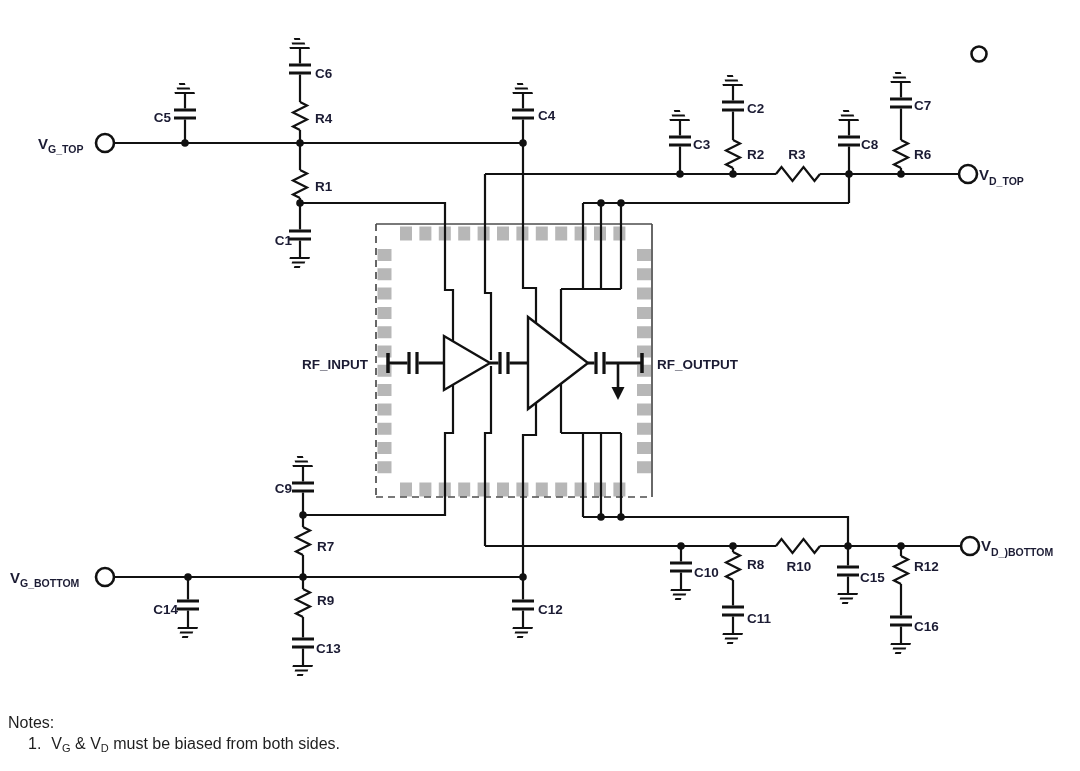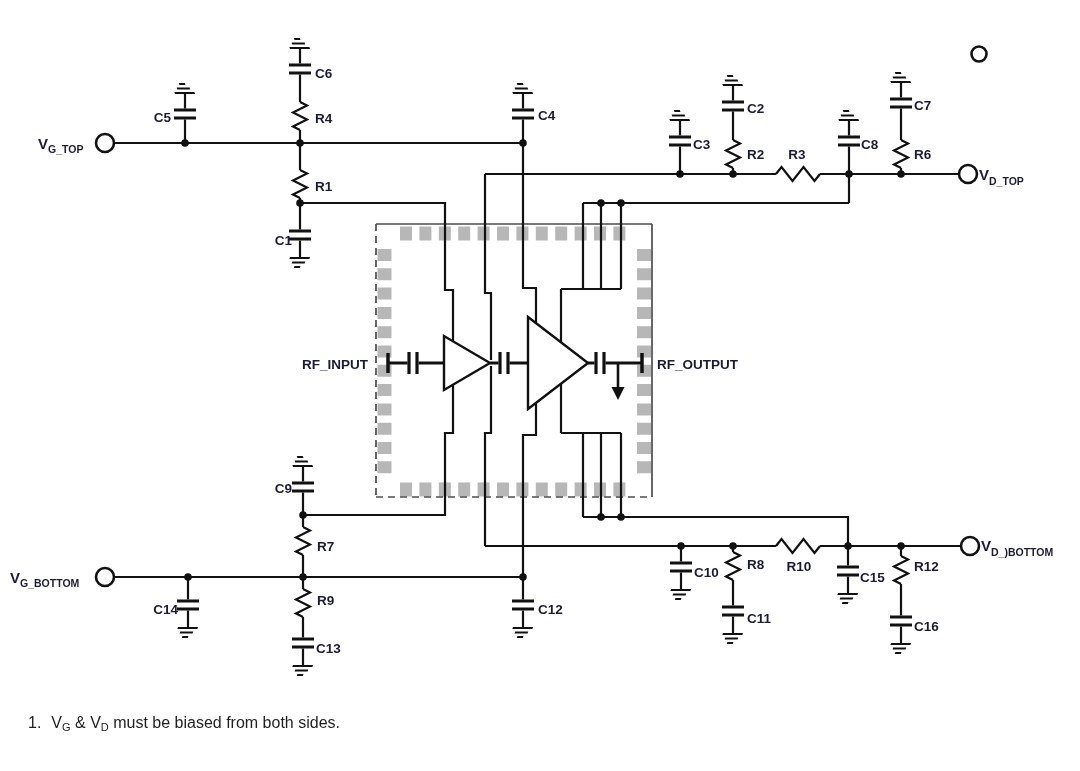--- a/index.html
+++ b/index.html
@@ -291,15 +291,16 @@
 
   <g>
     <text class="term" x="38" y="149"><tspan>V</tspan><tspan class="term-sub" dy="4">G_TOP</tspan></text>
     <text class="term" x="979" y="180"><tspan>V</tspan><tspan class="term-sub" dy="5">D_TOP</tspan></text>
     <text class="term" x="10" y="583"><tspan>V</tspan><tspan class="term-sub" dy="4">G_BOTTOM</tspan></text>
     <text class="term" x="981" y="551"><tspan>V</tspan><tspan class="term-sub" dy="5">D_)BOTTOM</tspan></text>
   </g>
 </svg>
 
   <div class="notes">
+    <div class="notes-heading">Notes:</div>
     <div class="notes-line"><span>1.</span><span style="display:inline-block;width:10px;"></span><span>V</span><span class="sb">G</span><span> &amp; V</span><span class="sb">D</span><span> must be biased from both sides.</span></div>
   </div>
 </div>
 
 </body></html>

